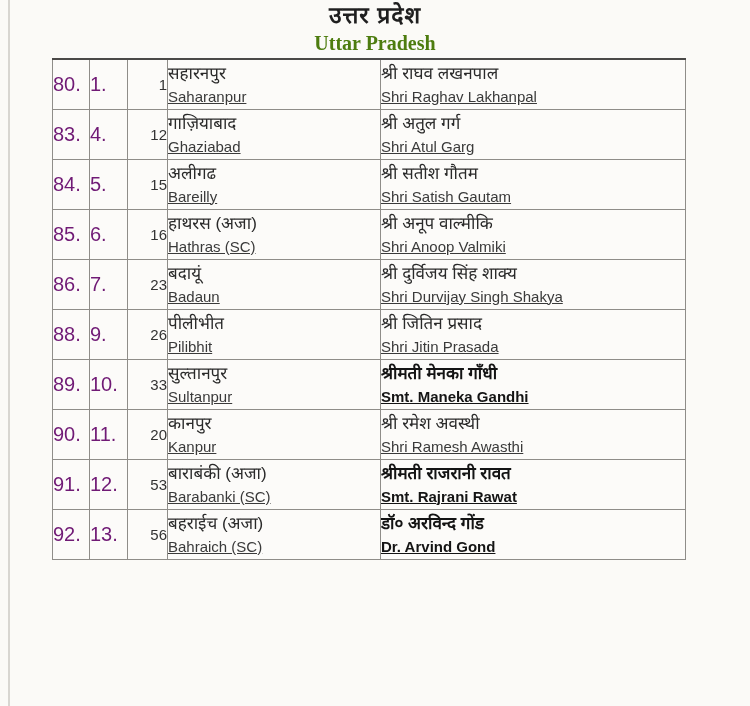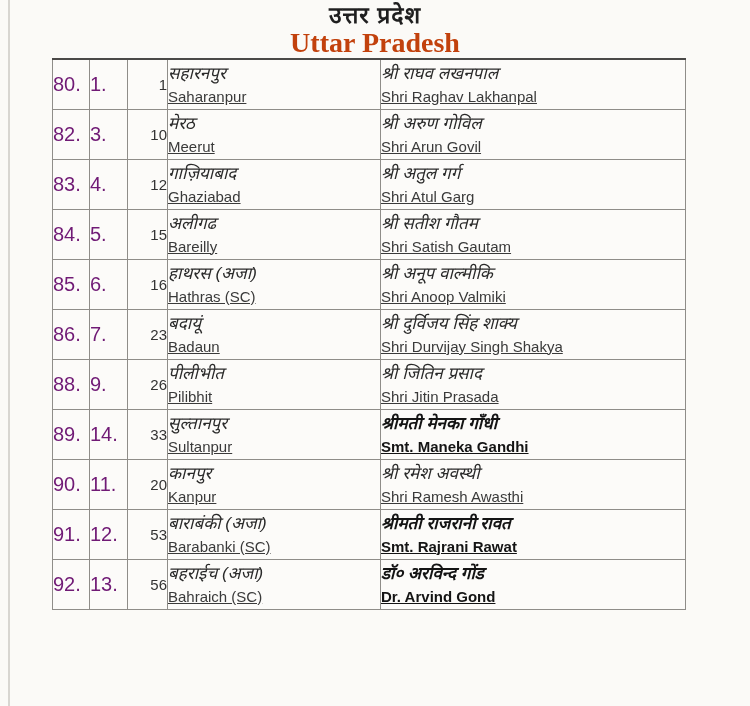--- a/index.html
+++ b/index.html
@@ -35,24 +35,24 @@
   }
   .title-hi {
     font-size: 23px;
     font-weight: 700;
     line-height: 30px;
     color: #1f1f1f;
     letter-spacing: 1px;
   }
   .title-en {
     font-family: "Liberation Serif", serif;
-    font-size: 28px;
+    font-size: 20px;
     font-weight: 700;
     line-height: 26px;
-    color: #c2410c;
+    color: #4d7c0f;
   }
   table.list {
     position: absolute;
     top: 58px;
     left: 52px;
     width: 633px;
     border-collapse: collapse;
     table-layout: fixed;
     background: #fcfbf9;
   }
@@ -80,21 +80,20 @@
     text-align: right;
     padding-right: 8px;
   }
   .two-line { padding: 2px 4px 2px 8px; }
   .hi-line {
     display: block;
     font-size: 17px;
     line-height: 24px;
     color: #2a2a2a;
     white-space: nowrap;
-    font-style: italic;
   }
   .en-line {
     display: block;
     font-size: 15px;
     line-height: 22px;
     color: #3a3a3a;
     white-space: nowrap;
     text-decoration: underline;
   }
   tr.bold-row td.candidate .hi-line,
@@ -130,33 +129,20 @@
       <td class="two-line">
         <span class="hi-line">सहारनपुर</span>
         <span class="en-line">Saharanpur</span>
       </td>
       <td class="two-line candidate">
         <span class="hi-line">श्री राघव लखनपाल</span>
         <span class="en-line">Shri Raghav Lakhanpal</span>
       </td>
     </tr>
         <tr>
-      <td class="num">82.</td>
-      <td class="num">3.</td>
-      <td class="num-right">10</td>
-      <td class="two-line">
-        <span class="hi-line">मेरठ</span>
-        <span class="en-line">Meerut</span>
-      </td>
-      <td class="two-line candidate">
-        <span class="hi-line">श्री अरुण गोविल</span>
-        <span class="en-line">Shri Arun Govil</span>
-      </td>
-    </tr>
-        <tr>
       <td class="num">83.</td>
       <td class="num">4.</td>
       <td class="num-right">12</td>
       <td class="two-line">
         <span class="hi-line">गाज़ियाबाद</span>
         <span class="en-line">Ghaziabad</span>
       </td>
       <td class="two-line candidate">
         <span class="hi-line">श्री अतुल गर्ग</span>
         <span class="en-line">Shri Atul Garg</span>
@@ -209,21 +195,21 @@
         <span class="hi-line">पीलीभीत</span>
         <span class="en-line">Pilibhit</span>
       </td>
       <td class="two-line candidate">
         <span class="hi-line">श्री जितिन प्रसाद</span>
         <span class="en-line">Shri Jitin Prasada</span>
       </td>
     </tr>
         <tr class="bold-row">
       <td class="num">89.</td>
-      <td class="num">14.</td>
+      <td class="num">10.</td>
       <td class="num-right">33</td>
       <td class="two-line">
         <span class="hi-line">सुल्तानपुर</span>
         <span class="en-line">Sultanpur</span>
       </td>
       <td class="two-line candidate">
         <span class="hi-line">श्रीमती मेनका गाँधी</span>
         <span class="en-line">Smt. Maneka Gandhi</span>
       </td>
     </tr>

